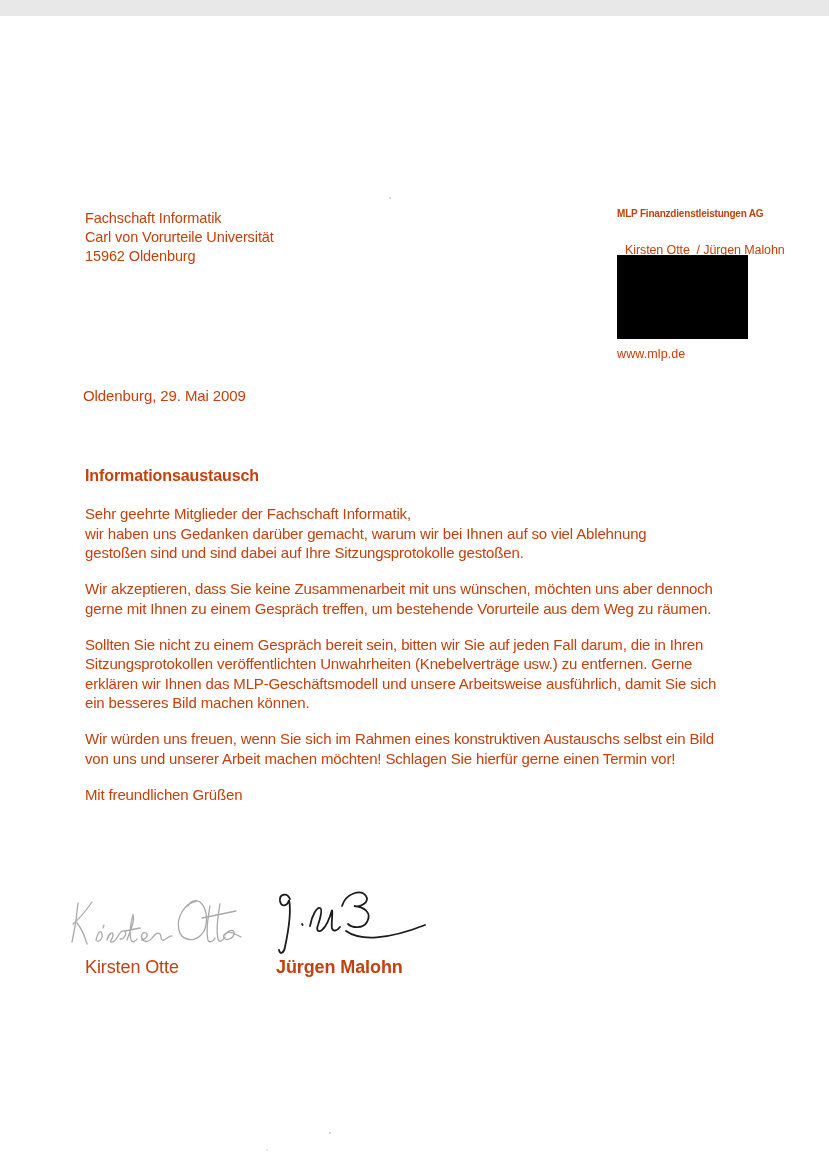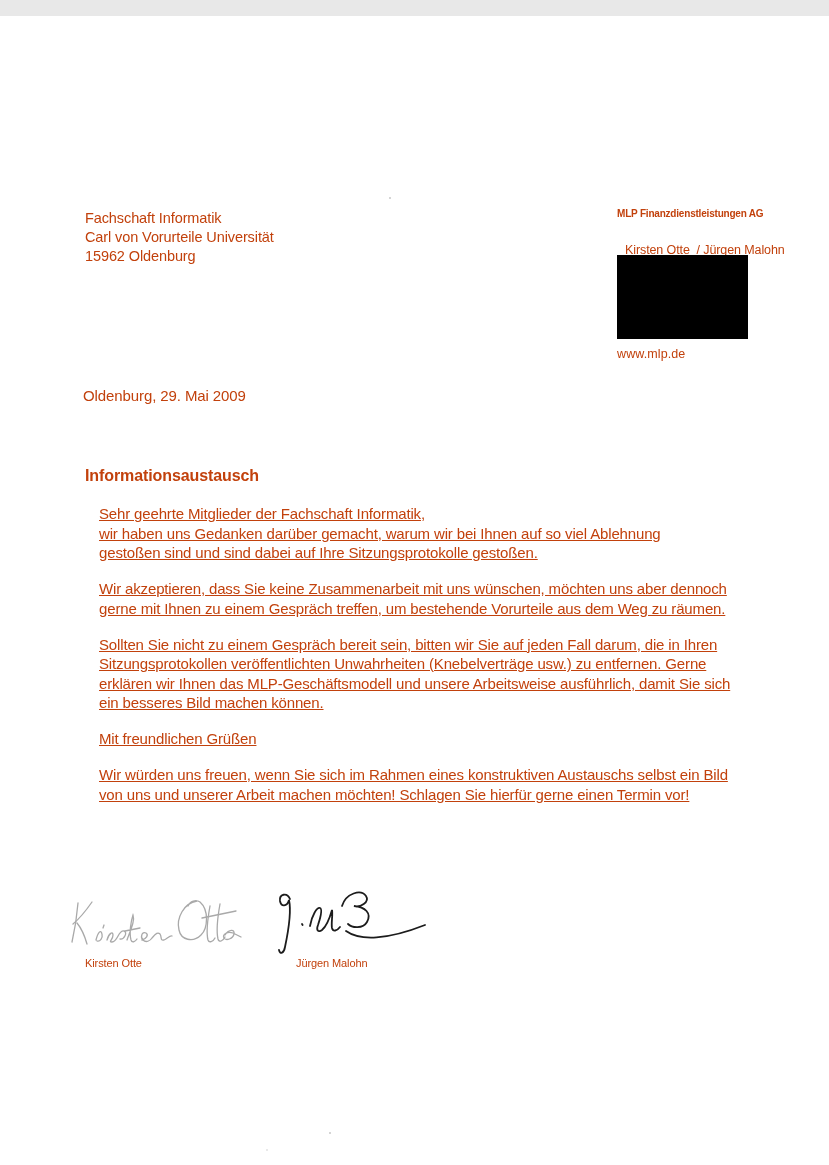--- a/index.html
+++ b/index.html
@@ -44,40 +44,39 @@
   }
   .dateline {
     position: absolute; left: 83px; top: 371px;
     font-size: 15px; letter-spacing: -0.1px; text-align: center;
   }
   .subject {
     position: absolute; left: 85px; top: 451px;
     font-size: 16px; font-weight: bold; letter-spacing: -0.1px;
   }
   .bodytext {
-    position: absolute; left: 99px; top: 488px;
+    position: absolute; left: 85px; top: 488px;
     width: 714px;
     font-size: 15px;
     line-height: 19.5px;
     letter-spacing: -0.15px;
-    text-decoration: underline;
   }
   .bodytext p {
     margin: 0 0 16.5px 0;
     white-space: pre-line;
   }
   .sig-svg { position: absolute; }
   .sig-kirsten { left: 66px; top: 874px; }
   .sig-juergen { left: 272px; top: 866px; }
   .typed-name {
     position: absolute; top: 941px;
-    font-size: 11px; letter-spacing: -0.1px; text-align: center;
+    font-size: 18px; letter-spacing: -0.1px; text-align: center;
   }
   .typed-name.left  { left: 85px; }
-  .typed-name.right { left: 296px; }
+  .typed-name.right { left: 276px; font-weight: bold; }
   .speck {
     position: absolute; width: 2px; height: 2px;
     background: #9a9a9a; border-radius: 50%; opacity: 0.55;
   }
   .speck-1 { left: 389px; top: 181px; }
   .speck-2 { left: 329px; top: 1116px; }
   .speck-3 { left: 266px; top: 1133px; opacity: 0.3; }
 </style>
 </head>
 <body>
@@ -104,23 +103,23 @@
   <div class="bodytext">
     <p>Sehr geehrte Mitglieder der Fachschaft Informatik,
 wir haben uns Gedanken darüber gemacht, warum wir bei Ihnen auf so viel Ablehnung
 gestoßen sind und sind dabei auf Ihre Sitzungsprotokolle gestoßen.</p>
     <p>Wir akzeptieren, dass Sie keine Zusammenarbeit mit uns wünschen, möchten uns aber dennoch
 gerne mit Ihnen zu einem Gespräch treffen, um bestehende Vorurteile aus dem Weg zu räumen.</p>
     <p>Sollten Sie nicht zu einem Gespräch bereit sein, bitten wir Sie auf jeden Fall darum, die in Ihren
 Sitzungsprotokollen veröffentlichten Unwahrheiten (Knebelverträge usw.) zu entfernen. Gerne
 erklären wir Ihnen das MLP-Geschäftsmodell und unsere Arbeitsweise ausführlich, damit Sie sich
 ein besseres Bild machen können.</p>
-    <p>Mit freundlichen Grüßen</p>
     <p>Wir würden uns freuen, wenn Sie sich im Rahmen eines konstruktiven Austauschs selbst ein Bild
 von uns und unserer Arbeit machen möchten! Schlagen Sie hierfür gerne einen Termin vor!</p>
+    <p>Mit freundlichen Grüßen</p>
   </div>
 
   <svg class="sig-svg sig-kirsten" width="176" height="64" viewBox="0 0 176 64" fill="none" stroke="#a9a9a9" stroke-width="1.3" stroke-linecap="round">
     <path d="M12,13 C11,25 9,39 6,52"></path>
     <path d="M26,12 C19,22 13,29 7,34 M11,33 C16,39 19,47 21,54"></path>
     <path d="M30,50 C32,42 35,39 36,44 C37,48 34,52 31,51 M38,35 L37,38"></path>
     <path d="M41,50 C43,43 47,41 47,45 C47,50 42,52 46,52 C52,52 52,40 58,41 C62,42 58,50 54,49"></path>
     <path d="M61,50 C65,39 69,31 67,25 C65,31 63,43 65,50 C66,53 69,52 71,49 M59,41 L74,38"></path>
     <path d="M76,50 C80,49 83,45 80,43 C76,41 74,47 77,50 C80,53 84,51 86,48 C90,43 92,42 94,44 C96,47 94,51 98,50 C101,49 104,45 106,46"></path>
     <path d="M131,11 C118,13 110,28 113,40 C115,50 127,53 135,45 C142,38 143,20 134,12 C130,9 124,11 122,16"></path>

